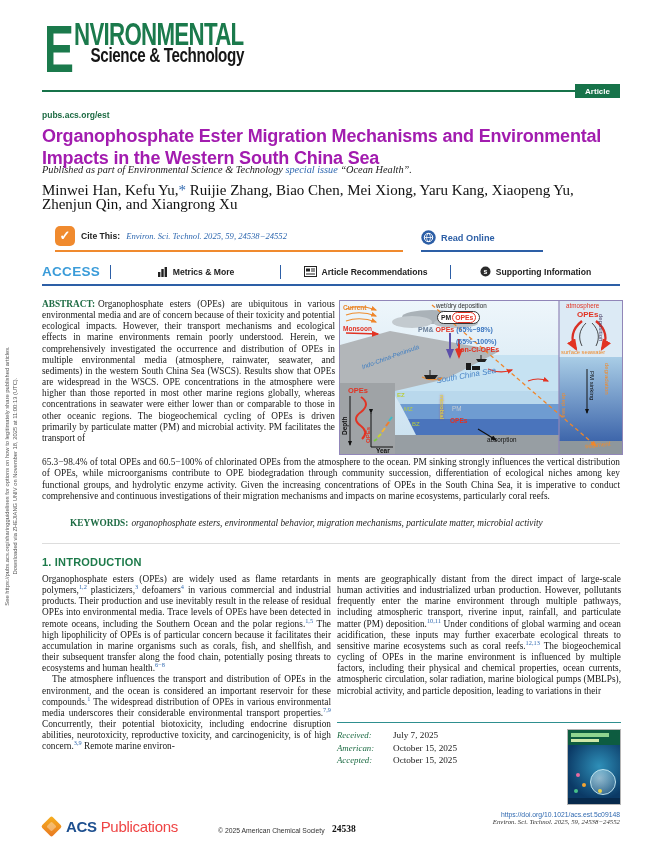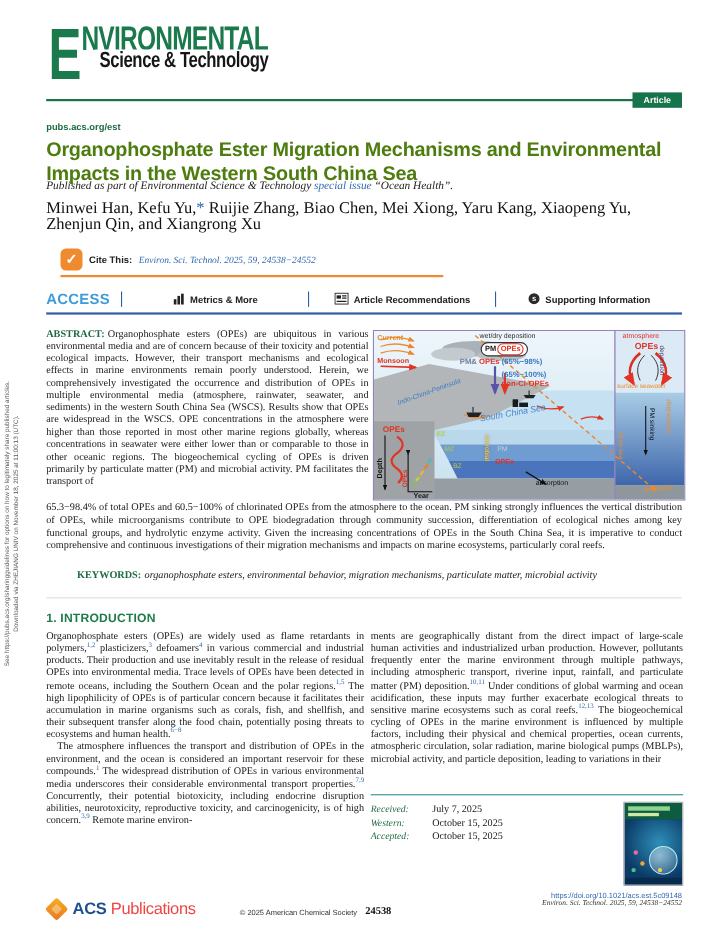--- a/index.html
+++ b/index.html
@@ -22,21 +22,21 @@
     color:#161616;letter-spacing:-0.5px;transform:scaleX(.76);transform-origin:left top;
     margin-top:-4px;background:#fff;width:max-content;padding:0 3px 0 6px;}
   .head-rule{position:absolute;left:42px;top:90px;width:578px;height:2px;background:#17734a;}
   .site-url{position:absolute;left:42px;top:110px;font-family:"Liberation Sans",sans-serif;
     font-size:8.5px;color:#1d6b43;font-weight:600;}
   .badge{position:absolute;right:30px;top:84px;background:#17734a;color:#fff;
     font-family:"Liberation Sans",sans-serif;font-size:8px;font-weight:bold;padding:2.5px 10px;}
 
   
   .title{position:absolute;left:42px;top:114px;width:575px;font-family:"Liberation Sans",sans-serif;
-    font-weight:bold;font-size:18px;line-height:21.5px;color:#4d7c0f;letter-spacing:-0.2px;}
+    font-weight:bold;font-size:18px;line-height:21.5px;color:#a21caf;letter-spacing:-0.2px;}
   .pub-note{position:absolute;left:42px;top:164px;width:578px;font-style:italic;font-size:10.3px;color:#222;}
   .pub-note .link{color:#3069b0;text-align:right;}
   .authors{position:absolute;left:42px;top:184px;width:555px;font-size:15px;line-height:13.5px;color:#111;}
   .authors .star{color:#3069b0;}
 
   
   .cite-bar{position:absolute;left:55px;top:226px;width:545px;display:flex;align-items:flex-end;}
   .cite-group{display:flex;align-items:center;gap:6px;width:348px;padding-bottom:4px;
     border-bottom:2.5px solid #f08a2e;}
   .cite-icon{width:20px;height:20px;background:#f08a2e;border-radius:5px;color:#fff;
@@ -150,20 +150,28 @@
   </div>
   <div class="authors">
     <span>Minwei Han, Kefu Yu,</span><span class="star">*</span><span> Ruijie Zhang, Biao Chen, Mei Xiong, Yaru Kang, Xiaopeng Yu, Zhenjun Qin, and Xiangrong Xu</span>
   </div>
 
   <div class="cite-bar">
     <div class="cite-group">
       <span class="cite-icon">✓</span>
       <span class="cite-label">Cite This:</span>
       <span class="cite-ref">Environ. Sci. Technol. 2025, 59, 24538−24552</span>
+    </div>
+    <div class="read-group">
+      <svg width="15" height="15">
+        <circle cx="7.5" cy="7.5" r="7.2" fill="#2d5fa6"></circle>
+        <circle cx="7.5" cy="7.5" r="4.2" fill="none" stroke="#fff" stroke-width="1"></circle>
+        <path d="M3.3,7.5 h8.4 M7.5,3.3 c2.6,2.4 2.6,6 0,8.4 c-2.6,-2.4 -2.6,-6 0,-8.4" fill="none" stroke="#fff" stroke-width="0.8"></path>
+      </svg>
+      <span class="read-label">Read Online</span>
     </div>
   </div>
 
   <div class="access-bar">
     <span class="access-word">ACCESS</span>
     <span class="vdiv"></span>
     <span class="access-item">
       <svg width="11" height="11">
         <rect x="1" y="6" width="2.4" height="5" fill="#222"></rect>
           <rect x="4.3" y="3" width="2.4" height="8" fill="#222"></rect>
@@ -330,21 +338,21 @@
     <p>ments are geographically distant from the direct impact of large-scale human activities and industrialized urban production. However, pollutants frequently enter the marine environment through multiple pathways, including atmospheric transport, riverine input, rainfall, and particulate matter (PM) deposition.<sup class="ref">10,11</sup> Under conditions of global warming and ocean acidification, these inputs may further exacerbate ecological threats to sensitive marine ecosystems such as coral reefs.<sup class="ref">12,13</sup> The biogeochemical cycling of OPEs in the marine environment is influenced by multiple factors, including their physical and chemical properties, ocean currents, atmospheric circulation, solar radiation, marine biological pumps (MBLPs), microbial activity, and particle deposition, leading to variations in their</p>
   </div>
 
   <div class="dates-box">
     <div class="dates-list">
       <div class="date-row">
         <span class="date-label">Received:</span>
         <span>July 7, 2025</span>
       </div>
       <div class="date-row">
-        <span class="date-label">Western:</span>
+        <span class="date-label">American:</span>
         <span>October 15, 2025</span>
       </div>
       <div class="date-row">
         <span class="date-label">Accepted:</span>
         <span>October 15, 2025</span>
       </div>
     </div>
     <div class="cover">
       <div class="band">
           <i></i>

